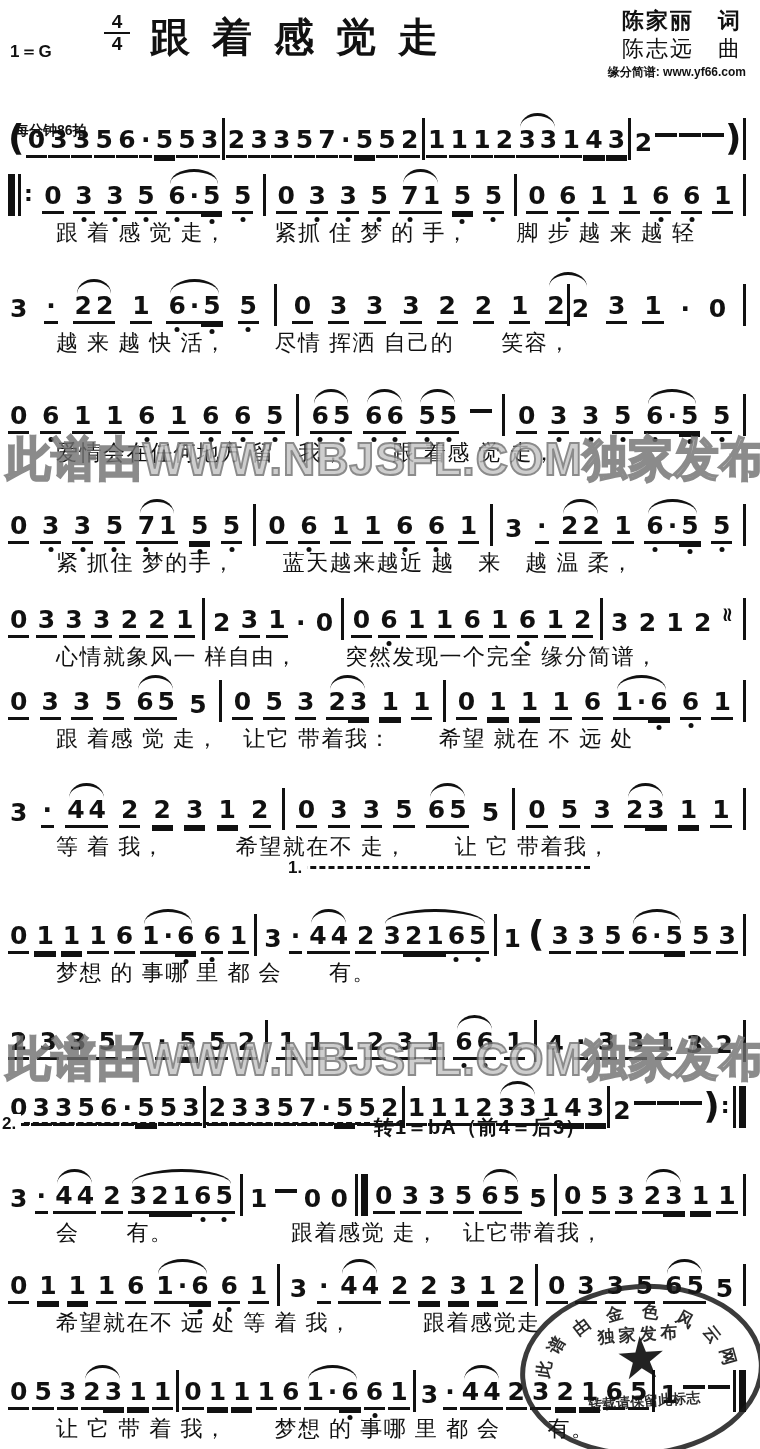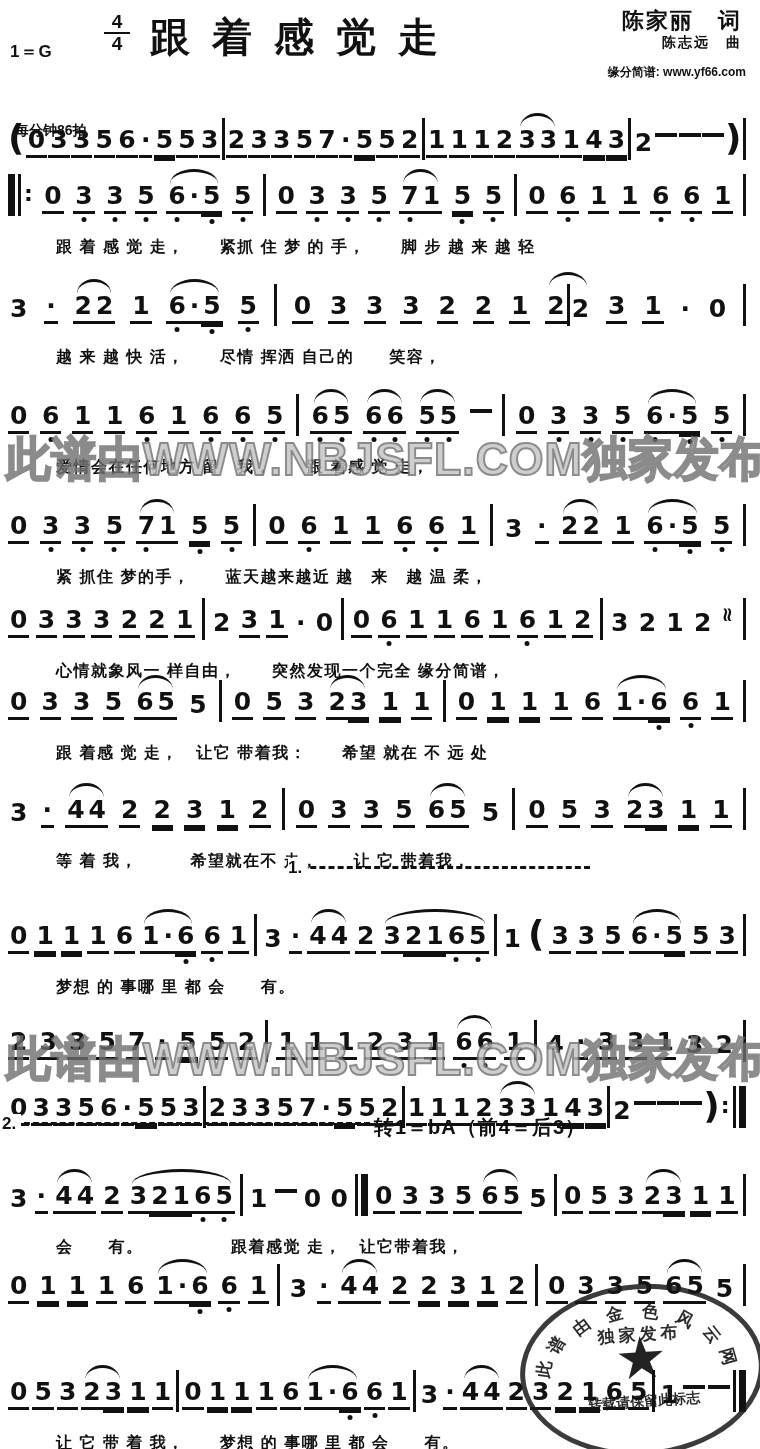--- a/index.html
+++ b/index.html
@@ -6,42 +6,42 @@
   #page{position:relative;width:760px;height:1449px;background:#fff;overflow:hidden;
         font-family:"Liberation Sans",sans-serif;color:#111;}
   
   .key{position:absolute;left:10px;top:40px;font-size:17px;font-weight:bold;letter-spacing:1px;}
   .tsig{position:absolute;left:104px;top:12px;width:26px;text-align:center;font-weight:bold;font-size:19px;line-height:1.05;}
   .tsig .num{display:block;}
   .tsig .den{display:block;border-top:2px solid #111;}
   .tempo{position:absolute;left:15px;top:74px;font-size:14px;font-weight:bold;margin-top:48px;}
   .title{position:absolute;left:150px;top:10px;width:440px;text-align:left;font-size:40px;font-weight:bold;letter-spacing:22px;white-space:nowrap;}
   .credit1{position:absolute;right:18px;top:6px;font-size:22px;font-weight:bold;letter-spacing:2px;}
-  .credit2{position:absolute;right:18px;top:34px;font-size:14px;font-weight:bold;letter-spacing:2px;}
+  .credit2{position:absolute;right:18px;top:34px;font-size:22px;font-weight:normal;letter-spacing:2px;}
   .site{position:absolute;right:14px;top:64px;font-size:12px;font-weight:bold;}
   
   .system{position:absolute;left:8px;right:14px;}
   .notes{display:flex;justify-content:space-between;align-items:flex-end;height:46px;
          font-family:"DejaVu Sans","Liberation Sans",sans-serif;}
   .n{position:relative;font-size:25px;font-weight:bold;line-height:1;padding:2px 2px 3px;flex:0 0 auto;}
   .u1,.u2{border-bottom:3px solid #111;}
   .u2::before{content:'';position:absolute;left:0;right:0;bottom:-6px;border-bottom:3px solid #111;}
   .ld::after{content:'';position:absolute;left:50%;transform:translateX(-50%);bottom:-11px;width:5px;height:5px;border-radius:50%;background:#111;}
   .u2.ld::after{bottom:-13px;}
   .bar{width:3px;height:42px;background:#111;align-self:flex-end;margin-bottom:-2px;flex:0 0 auto;}
   .bar.thick{width:7px;}
   .bargrp{display:flex;gap:3px;align-items:flex-end;flex:0 0 auto;}
   .rdots{font-size:22px;font-weight:bold;align-self:center;line-height:1;}
   .paren{font-size:36px;font-weight:bold;line-height:40px;flex:0 0 auto;}
   .dash{width:22px;height:4px;background:#111;align-self:center;flex:0 0 auto;}
   .wavy{display:inline-block;transform:rotate(90deg);font-size:20px;font-weight:bold;align-self:center;flex:0 0 auto;}
   .slur{display:flex;align-items:flex-end;position:relative;flex:0 0 auto;}
   .slur::before{content:'';position:absolute;left:4px;right:4px;top:-12px;height:12px;
                 border-top:3.5px solid #111;border-radius:50% 50% 0 0/100% 100% 0 0;}
-  .lyr{margin-top:23px;padding-left:48px;font-size:16px;font-weight:bold;letter-spacing:1.5px;white-space:pre-wrap;}
+  .lyr{margin-top:4px;padding-left:48px;font-size:22px;font-weight:normal;letter-spacing:1.5px;white-space:pre-wrap;}
   
   .wm{position:absolute;left:6px;width:754px;font-size:47px;font-weight:900;color:#c2c2c2;
       -webkit-text-stroke:2px #6f6f6f;letter-spacing:1px;white-space:nowrap;opacity:.8;
       transform:scaleX(.95);transform-origin:left;z-index:4;}
   .volta{position:absolute;border-top:3px dashed #111;height:12px;z-index:2;}
   .vlabel{position:absolute;left:-4px;top:-11px;font-size:17px;font-weight:bold;background:#fff;padding-right:5px;}
   .modulation{position:absolute;font-size:20px;font-weight:bold;letter-spacing:1px;}
   
   .stamp{position:absolute;left:520px;top:1284px;width:234px;height:162px;border:5px solid rgba(25,25,25,.85);
          border-radius:50%;transform:rotate(-4deg);z-index:6;}
@@ -584,20 +584,21 @@
         <span class="n u1">3</span>
         <span class="n u1">3</span>
         <span class="n u1">5</span>
         <span class="slur">
           <span class="n u1">6</span>
           <span class="n u1">5</span>
         </span>
         <span class="n">5</span>
         <span class="bar"></span>
       </div>
+      <div class="lyr">希望就在不 远 处 等 着 我，　　　跟着感觉走</div>
     </div>
   <div class="system" style="top:1364px">
       <div class="notes">
         <span class="n u1">0</span>
         <span class="n u1">5</span>
         <span class="n u1">3</span>
         <span class="slur">
           <span class="n u1">2</span>
           <span class="n u2">3</span>
         </span>

